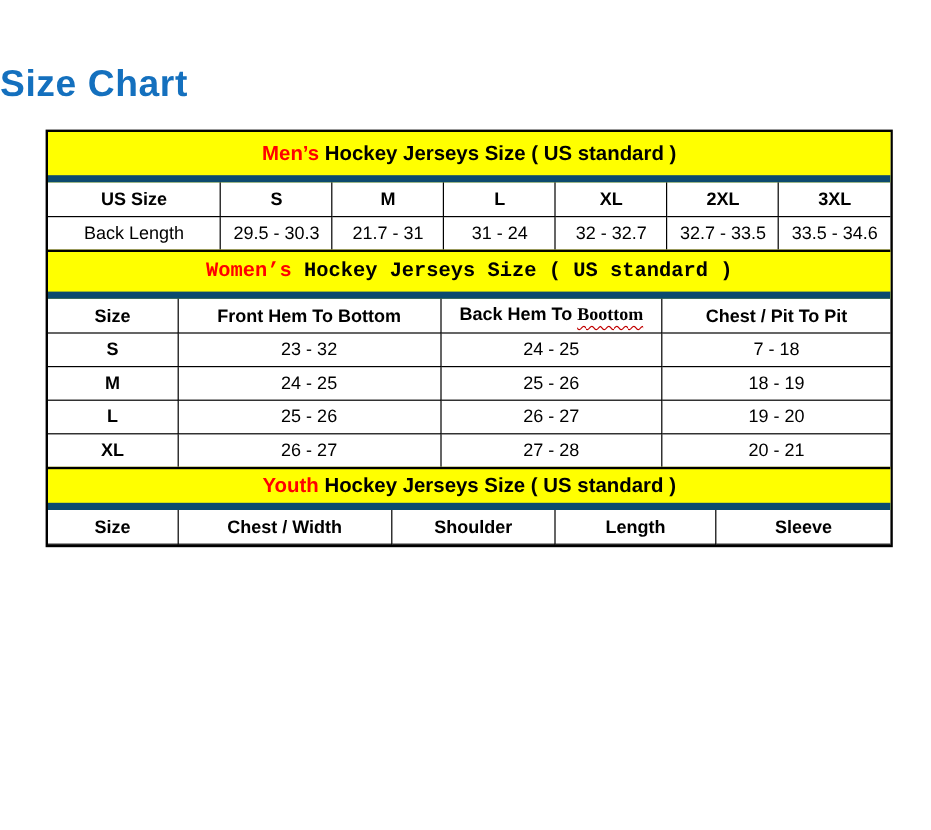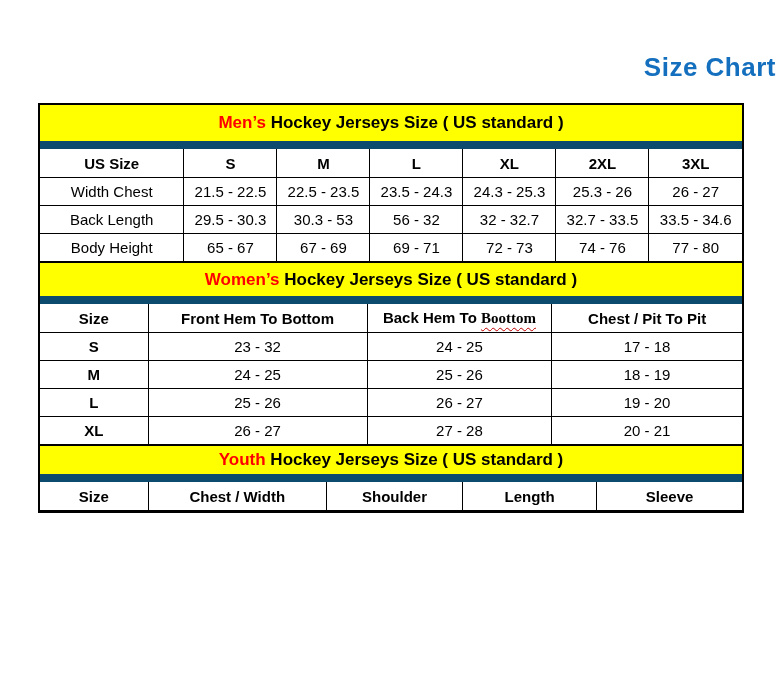--- a/index.html
+++ b/index.html
@@ -2,39 +2,39 @@
 <html><head>
 <meta charset="utf-8">
 <style>
   html,body{margin:0;padding:0;}
   body{
     width:776px;height:692px;background:#ffffff;color:#000;
     font-family:"Liberation Sans", sans-serif;
     overflow:hidden;
   }
   h1.page-title{
-    margin:52px 0 20px 0;text-align:right;
-    font-size:26px;font-weight:bold;color:#1470be;
+    margin:52px 0 20px 0;text-align:left;
+    font-size:31px;font-weight:bold;color:#1470be;
     letter-spacing:0.5px;
   }
   .chart{
     margin-left:38px;width:702px;
     border:2.5px solid #000;
     box-sizing:content-box;
   }
   .band{
     display:flex;align-items:center;justify-content:center;
     background:#ffff00;
     font-weight:bold;font-size:17px;
-    border-bottom:8px solid #0c4a6e;
+    border-bottom:6px solid #0c4a6e;
     white-space:pre-wrap;
   }
   .band .red{color:#ff0000;}
   .band-men{height:36px;}
-  .band-women{height:33px;border-top:2px solid #000;}
+  .band-women{height:33px;border-top:2px solid #000;font-family:Liberation Mono, monospace;}
   .band-youth{height:28px;border-top:2px solid #000;}
   table{
     width:100%;border-collapse:collapse;table-layout:fixed;
   }
   th,td{
     border:1.4px solid #000;
     text-align:center;vertical-align:middle;
     font-size:15px;padding:0 2px;
     height:27px;
     overflow:hidden;
@@ -77,45 +77,27 @@
           <th>S</th>
           <th>M</th>
           <th>L</th>
           <th>XL</th>
           <th>2XL</th>
           <th>3XL</th>
         </tr>
     </thead>
     <tbody>
         <tr>
-          <td class="row-label">Width Chest</td>
-          <td>21.5 - 22.5</td>
-          <td>22.5 - 23.5</td>
-          <td>23.5 - 24.3</td>
-          <td>24.3 - 25.3</td>
-          <td>25.3 - 26</td>
-          <td>26 - 27</td>
-        </tr>
-        <tr>
           <td class="row-label">Back Length</td>
           <td>29.5 - 30.3</td>
-          <td>30.3 - 53</td>
-          <td>56 - 32</td>
+          <td>21.7 - 31</td>
+          <td>31 - 24</td>
           <td>32 - 32.7</td>
           <td>32.7 - 33.5</td>
           <td>33.5 - 34.6</td>
-        </tr>
-        <tr>
-          <td class="row-label">Body Height</td>
-          <td>65 - 67</td>
-          <td>67 - 69</td>
-          <td>69 - 71</td>
-          <td>72 - 73</td>
-          <td>74 - 76</td>
-          <td>77 - 80</td>
         </tr>
       </tbody>
   </table>
 
   <div class="band band-women"><span class="red">Women’s</span><span> Hockey Jerseys Size ( US standard )</span></div>
   <table class="bold-labels">
     <colgroup>
       <col style="width:15.4%">
         <col style="width:31.2%">
         <col style="width:26.3%">
@@ -127,21 +109,21 @@
         <th>Front Hem To Bottom</th>
         <th>Back Hem To <span class="wavy">Boottom</span></th>
         <th>Chest / Pit To Pit</th>
       </tr>
     </thead>
     <tbody>
         <tr>
           <td class="row-label">S</td>
           <td>23 - 32</td>
           <td>24 - 25</td>
-          <td>17 - 18</td>
+          <td>7 - 18</td>
         </tr>
         <tr>
           <td class="row-label">M</td>
           <td>24 - 25</td>
           <td>25 - 26</td>
           <td>18 - 19</td>
         </tr>
         <tr>
           <td class="row-label">L</td>
           <td>25 - 26</td>

